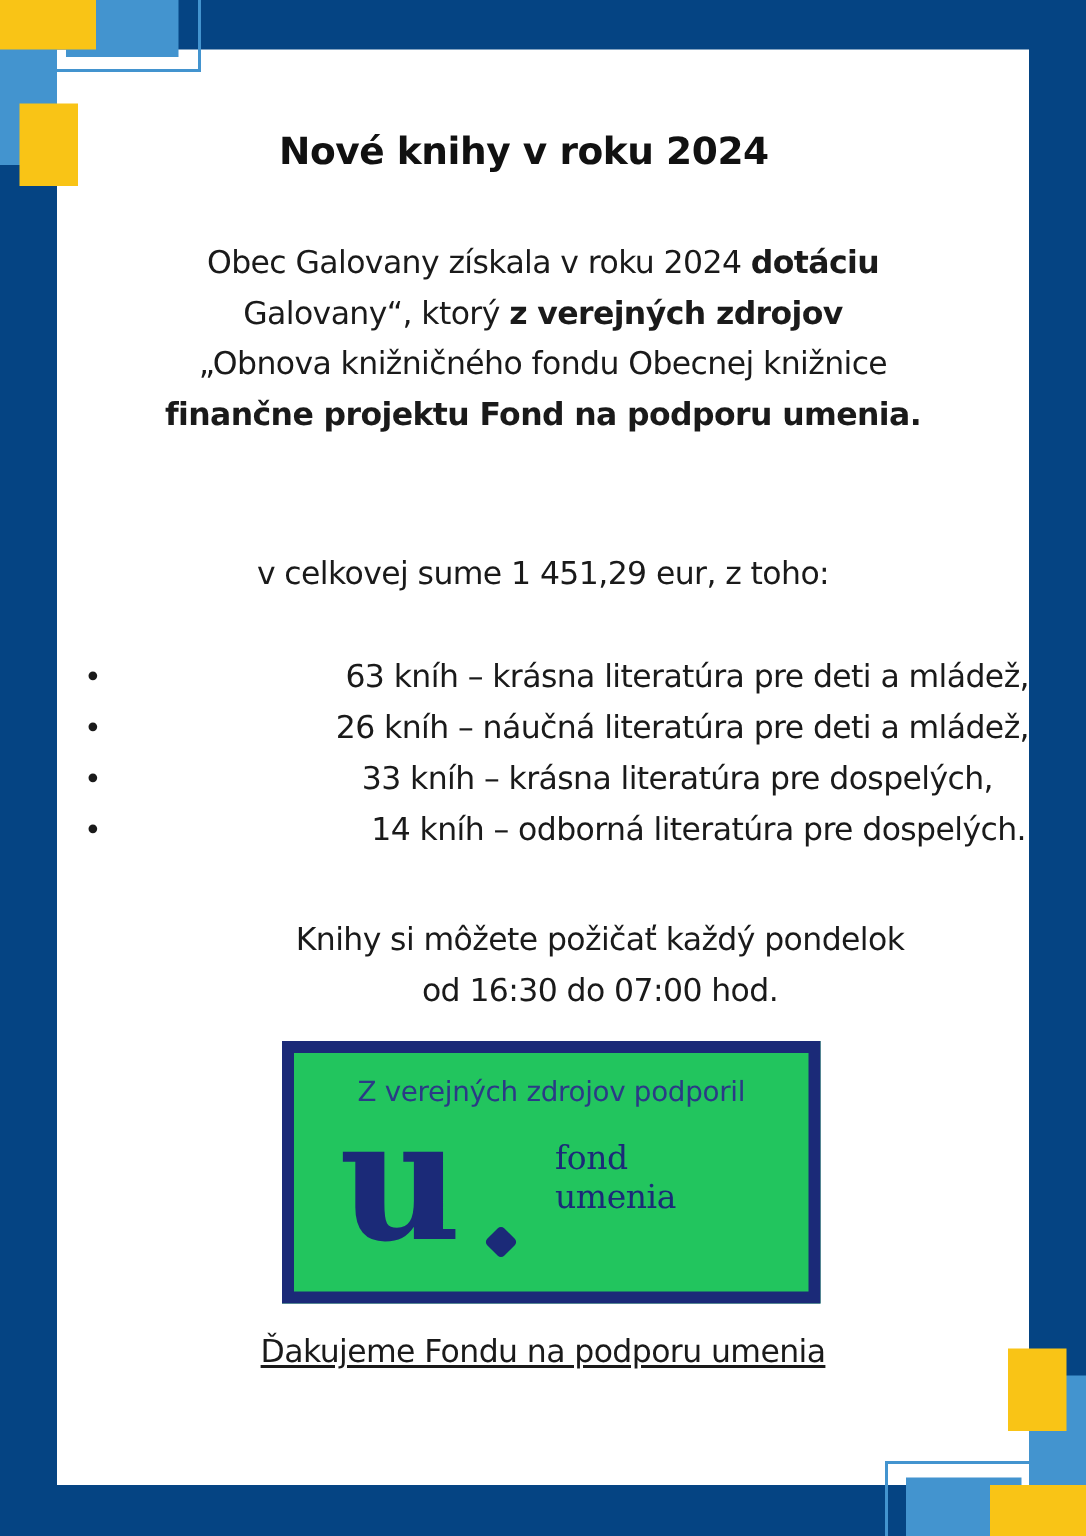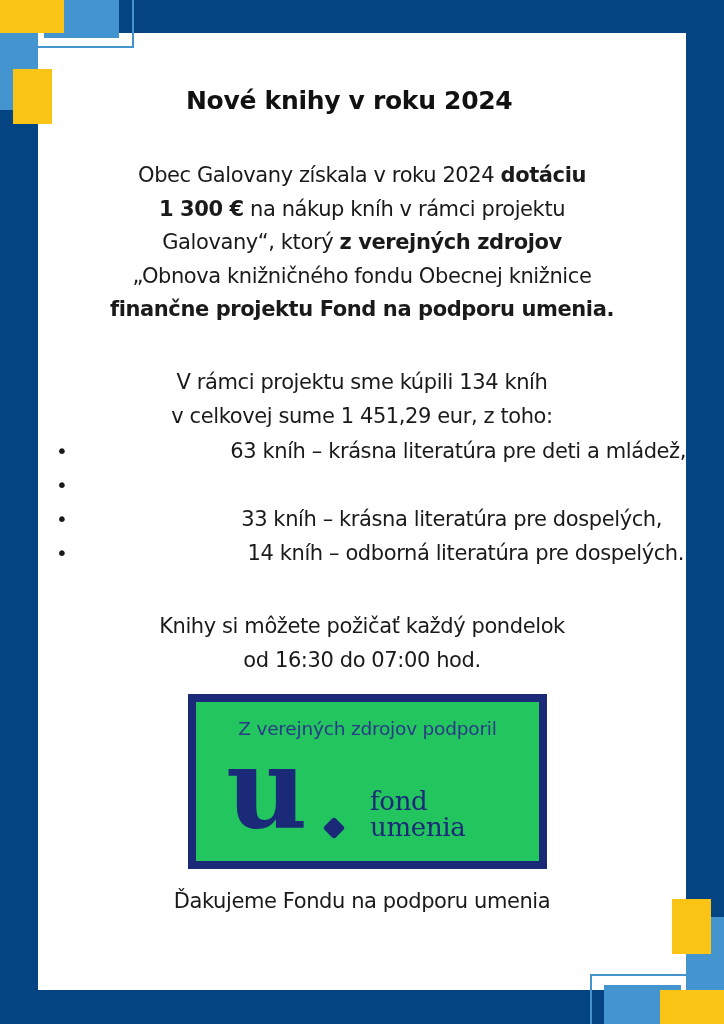--- a/index.html
+++ b/index.html
@@ -10,21 +10,21 @@
   .p { position:absolute; left:38px; width:648px; text-align:center; font-size:21px; line-height:33.5px; color:#1a1a1a; letter-spacing:-0.4px; }
   .p b { font-weight:bold; }
   .bullets { position:absolute; left:52px; top:434px; width:640px; font-size:21px; color:#1a1a1a; letter-spacing:-0.4px; }
   .bullet-row { position:relative; height:34px; line-height:34px; }
   .bullet-dot { position:absolute; left:4px; top:0; font-size:20px; }
   .bullet-text { position:absolute; right:0; white-space:nowrap; }
   .logo { position:absolute; left:188px; top:694px; width:359px; height:175px; box-sizing:border-box; border:8px solid #1b2a78; background:#22c55e; }
   .logo-top { position:absolute; left:0; width:100%; top:16px; text-align:center; font-size:18.5px; color:#2b3a86; letter-spacing:-0.2px; }
   .logo-u { position:absolute; left:30px; top:30px; font-family:"DejaVu Serif", serif; font-weight:bold; font-size:112px; line-height:112px; color:#1b2a78; }
   .logo-dot { position:absolute; left:130px; top:118px; width:16px; height:16px; background:#1b2a78; transform:rotate(45deg); border-radius:3px; }
-  .logo-name { position:absolute; left:174px; top:58px; font-family:"DejaVu Serif", serif; font-size:26px; line-height:26px; color:#1b2a78; letter-spacing:-0.3px;margin-top:28px; }
+  .logo-name { position:absolute; left:174px; top:58px; font-family:"DejaVu Serif", serif; font-size:22px; line-height:26px; color:#1b2a78; letter-spacing:-0.3px; }
 </style>
 </head>
 <body>
 
 <div class="frame"></div>
 
 <div class="deco" style="left:0;top:30px;width:38px;height:80px;background:#4394cf;"></div>
 <div class="deco" style="left:44px;top:0;width:75px;height:38px;background:#4394cf;"></div>
 <div class="deco" style="left:0;top:0;width:64px;height:33px;background:#f9c416;"></div>
 <div class="deco" style="left:38px;top:46px;width:96px;height:2px;background:#4394cf;"></div>
@@ -35,59 +35,58 @@
 <div class="deco" style="left:672px;top:899px;width:39px;height:55px;background:#f9c416;"></div>
 <div class="deco" style="left:604px;top:985px;width:77px;height:39px;background:#4394cf;"></div>
 <div class="deco" style="left:660px;top:990px;width:64px;height:34px;background:#f9c416;"></div>
 <div class="deco" style="left:590px;top:974px;width:96px;height:2px;background:#4394cf;"></div>
 <div class="deco" style="left:590px;top:974px;width:2px;height:50px;background:#4394cf;"></div>
 
 <div class="title">Nové knihy v roku 2024</div>
 
 <div class="p" style="top:159px;">
   <div style=""><span>Obec Galovany získala v roku 2024 </span><b>dotáciu</b></div>
-  <div><b>1 300 €</b><span> na nákup kníh v rámci projektu</span></div>
   <div><span>Galovany“, ktorý </span><b>z verejných zdrojov</b></div>
   <div>„Obnova knižničného fondu Obecnej knižnice</div>
   <div><b>finančne projektu Fond na podporu umenia.</b></div>
 </div>
 
 <div class="p" style="top:366px;">
-  <div>V rámci projektu sme kúpili 134 kníh</div>
   <div>v celkovej sume 1 451,29 eur, z toho:</div>
 </div>
 
 <div class="bullets">
   <div class="bullet-row">
     <span class="bullet-dot">•</span>
     <span class="bullet-text" style="right:6px;">63 kníh – krásna literatúra pre deti a mládež,</span>
   </div>
   <div class="bullet-row">
     <span class="bullet-dot">•</span>
+    <span class="bullet-text" style="right:6px;">26 kníh – náučná literatúra pre deti a mládež,</span>
   </div>
   <div class="bullet-row">
     <span class="bullet-dot">•</span>
     <span class="bullet-text" style="right:30px;">33 kníh – krásna literatúra pre dospelých,</span>
   </div>
   <div class="bullet-row">
     <span class="bullet-dot">•</span>
     <span class="bullet-text" style="right:8px;">14 kníh – odborná literatúra pre dospelých.</span>
   </div>
 </div>
 
-<div class="p" style="top:610px;">
+<div class="p" style="top:610px;padding-left:38px;">
   <div>Knihy si môžete požičať každý pondelok</div>
   <div>od 16:30 do 07:00 hod.</div>
 </div>
 
 <div class="logo">
   <div class="logo-top">Z verejných zdrojov podporil</div>
   <div class="logo-u">u</div>
   <div class="logo-dot"></div>
   <div class="logo-name">
     <div>fond</div>
     <div>umenia</div>
   </div>
 </div>
 
-<div class="p" style="top:885px;">
+<div class="p" style="top:885px;text-decoration:underline;">
   <div>Ďakujeme Fondu na podporu umenia</div>
 </div>
 
 </body></html>

